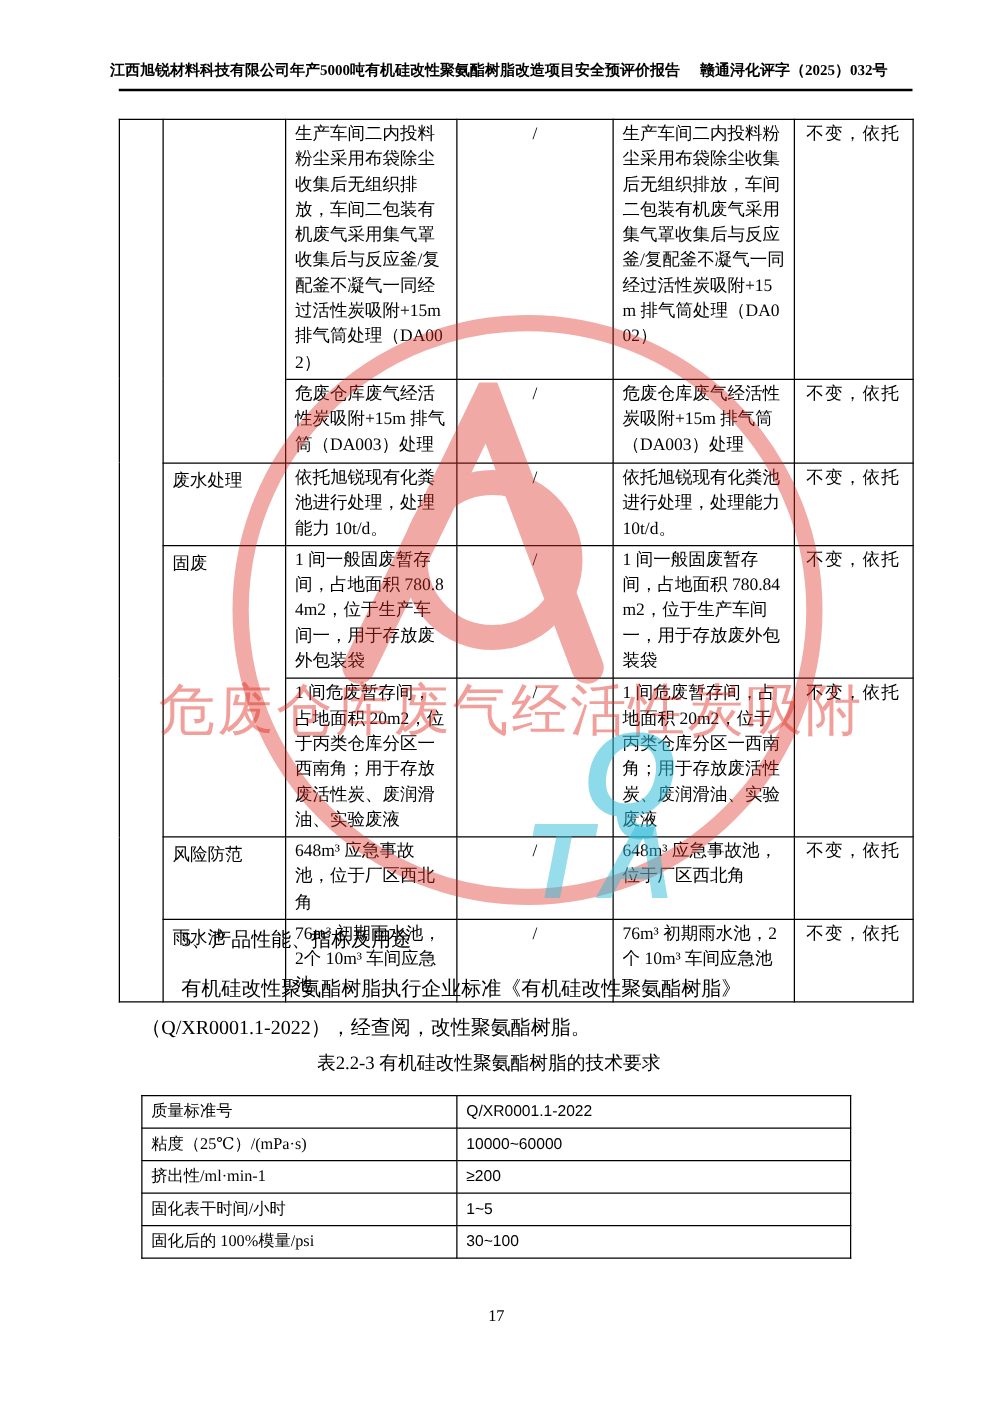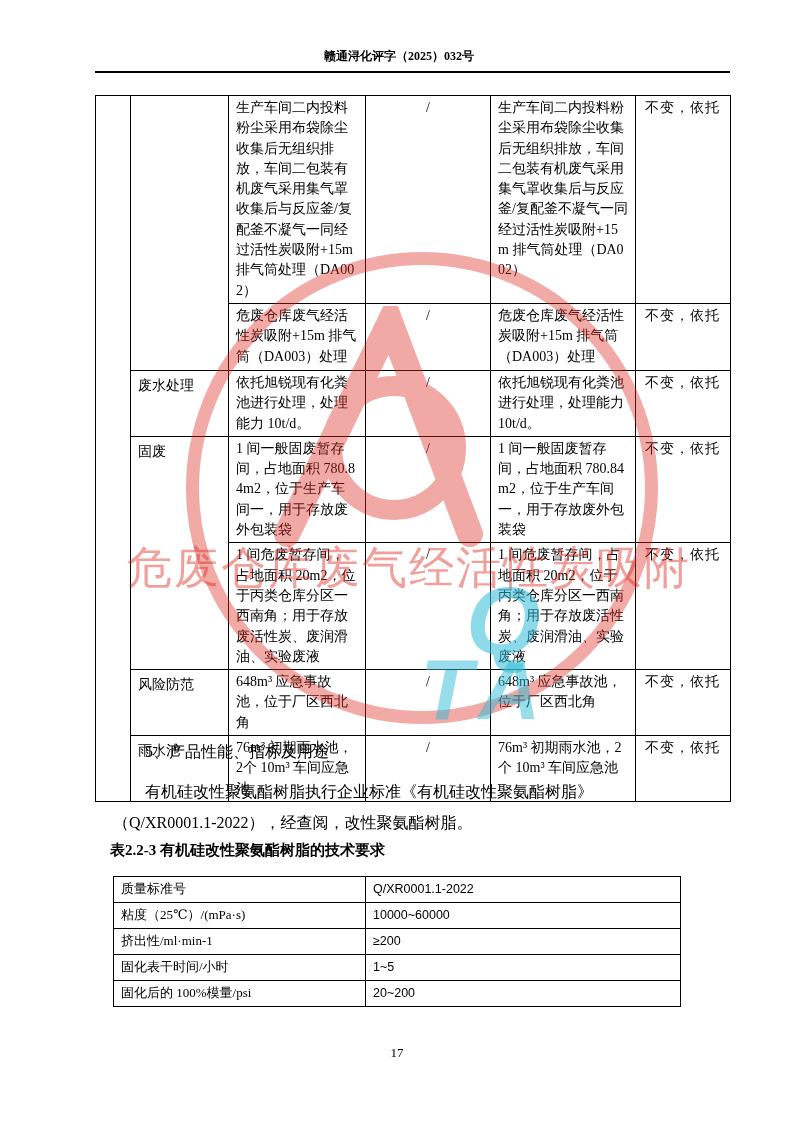--- a/index.html
+++ b/index.html
@@ -36,22 +36,22 @@
   
   .section-heading {
     position:absolute; top:742px; left:145px;
     font-size:16px;
   }
   .section-paragraph {
     position:absolute; top:776px; left:113px; width:578px;
     font-size:16px; line-height:1.95; text-indent:2em;
   }
   .table-caption {
-    position:absolute; top:841px; left:110px; width:608px;
-    font-size:15px; font-weight:bold;
+    position:absolute; top:841px; left:87px; width:608px;
+    text-align:center; font-size:15px; font-weight:normal;
   }
   
   .spec-table {
     position:absolute; top:876px; left:113px; width:567px;
     font-size:13px;
     padding-left:24px;
   }
   .spec-table td {
     border:1px solid #000; height:26px;
     padding:2px 7px; vertical-align:middle; line-height:1.3;
@@ -89,20 +89,21 @@
     letter-spacing:12px; color:rgba(47,188,216,0.50);
     font-family:"Liberation Sans","DejaVu Sans",sans-serif;
   }
 </style>
 </head>
 <body>
 
 <div class="page">
 
   <div class="doc-header">
+    <span>江西旭锐材料科技有限公司年产5000吨有机硅改性聚氨酯树脂改造项目安全预评价报告</span>
     <span>赣通浔化评字（2025）032号</span>
   </div>
   <div class="header-rule"></div>
 
   <table class="facilities-table">
     <colgroup>
       <col style="width:35px">
         <col style="width:98px">
         <col style="width:137px">
       <col style="width:125px">
@@ -182,21 +183,21 @@
       <tr>
         <td>挤出性/ml·min-1</td>
         <td class="val">≥200</td>
       </tr>
       <tr>
         <td>固化表干时间/小时</td>
         <td class="val">1~5</td>
       </tr>
       <tr>
         <td>固化后的 100%模量/psi</td>
-        <td class="val">20~200</td>
+        <td class="val">30~100</td>
       </tr>
     </tbody>
   </table>
 
   <div class="page-number">17</div>
 
   <div class="watermark" aria-hidden="true">
     <div class="wm-ring"></div>
     <svg class="wm-logo" width="245" height="245" viewBox="0 0 245 245">
       <g fill="none" stroke="#de2a20" stroke-linecap="round">

